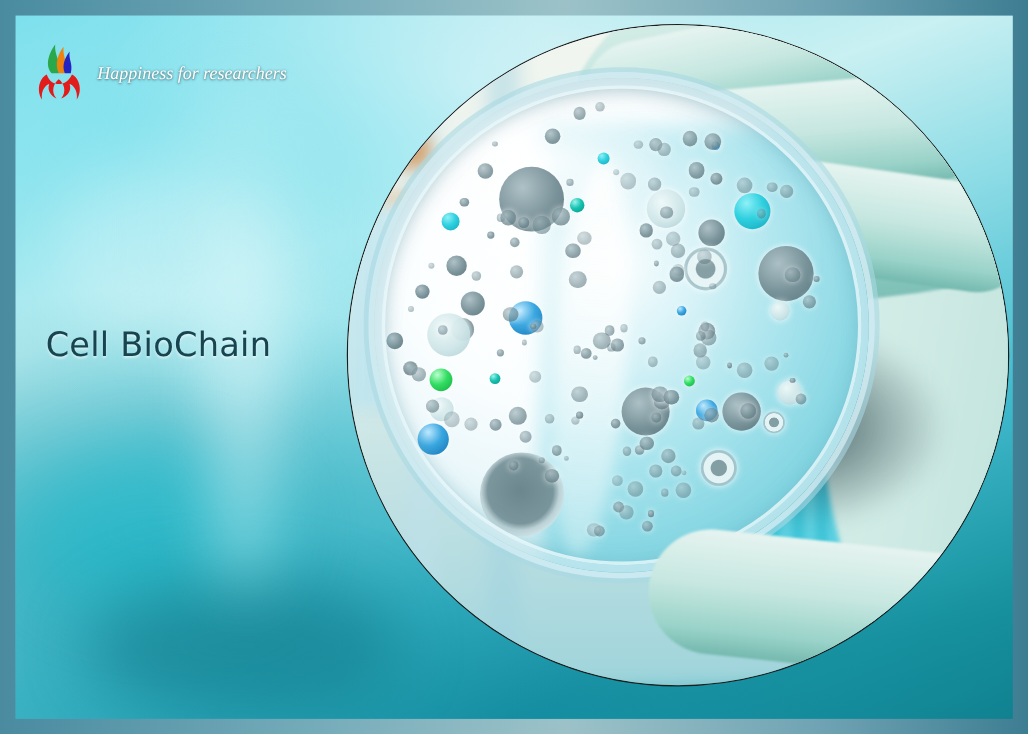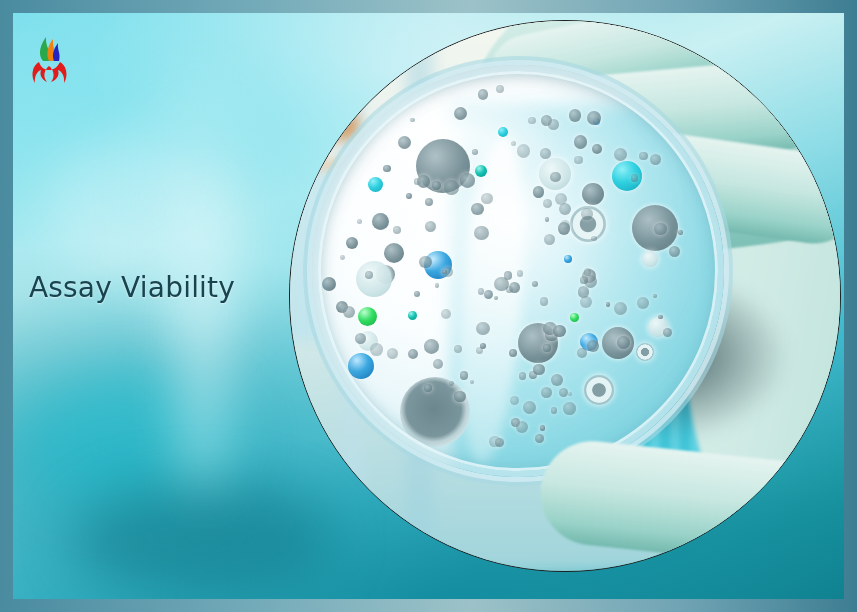--- a/index.html
+++ b/index.html
@@ -413,21 +413,22 @@
     </div>
 
     <div class="logo-row">
       <svg class="flame-icon" viewBox="0 0 44 52">
         <path d="M16 26 C10 19 14 9 19 2 C18 11 24 15 22 26 Z" fill="#2aa84a"></path>
         <path d="M22 26 C18 18 22 9 26 4 C25 13 30 16 27 26 Z" fill="#f0820f"></path>
         <path d="M27 26 C24 19 28 12 31 8 C30 15 34 18 32 26 Z" fill="#2424c0"></path>
         <path d="M12 27 C6 30 3 40 8 48 C7 40 11 36 14 35 C12 41 16 45 20 47 C15 41 18 34 22 31 C26 34 29 41 24 47 C29 45 33 41 31 35 C34 36 38 40 37 48 C42 40 39 30 33 27 C30 33 26 35 22 35 C18 35 14 33 12 27 Z" fill="#e21b1b"></path>
       </svg>
       <div class="brand">
+        <span class="brand-tag">Happiness for researchers</span>
       </div>
     </div>
 
     <div class="headline" id="headline" style="color: rgb(24, 68, 80);">
-        <div>Assay Viability</div>
+        <div>Cell BioChain</div>
       </div>
 
   </div>
 </div>
 
 </body></html>

